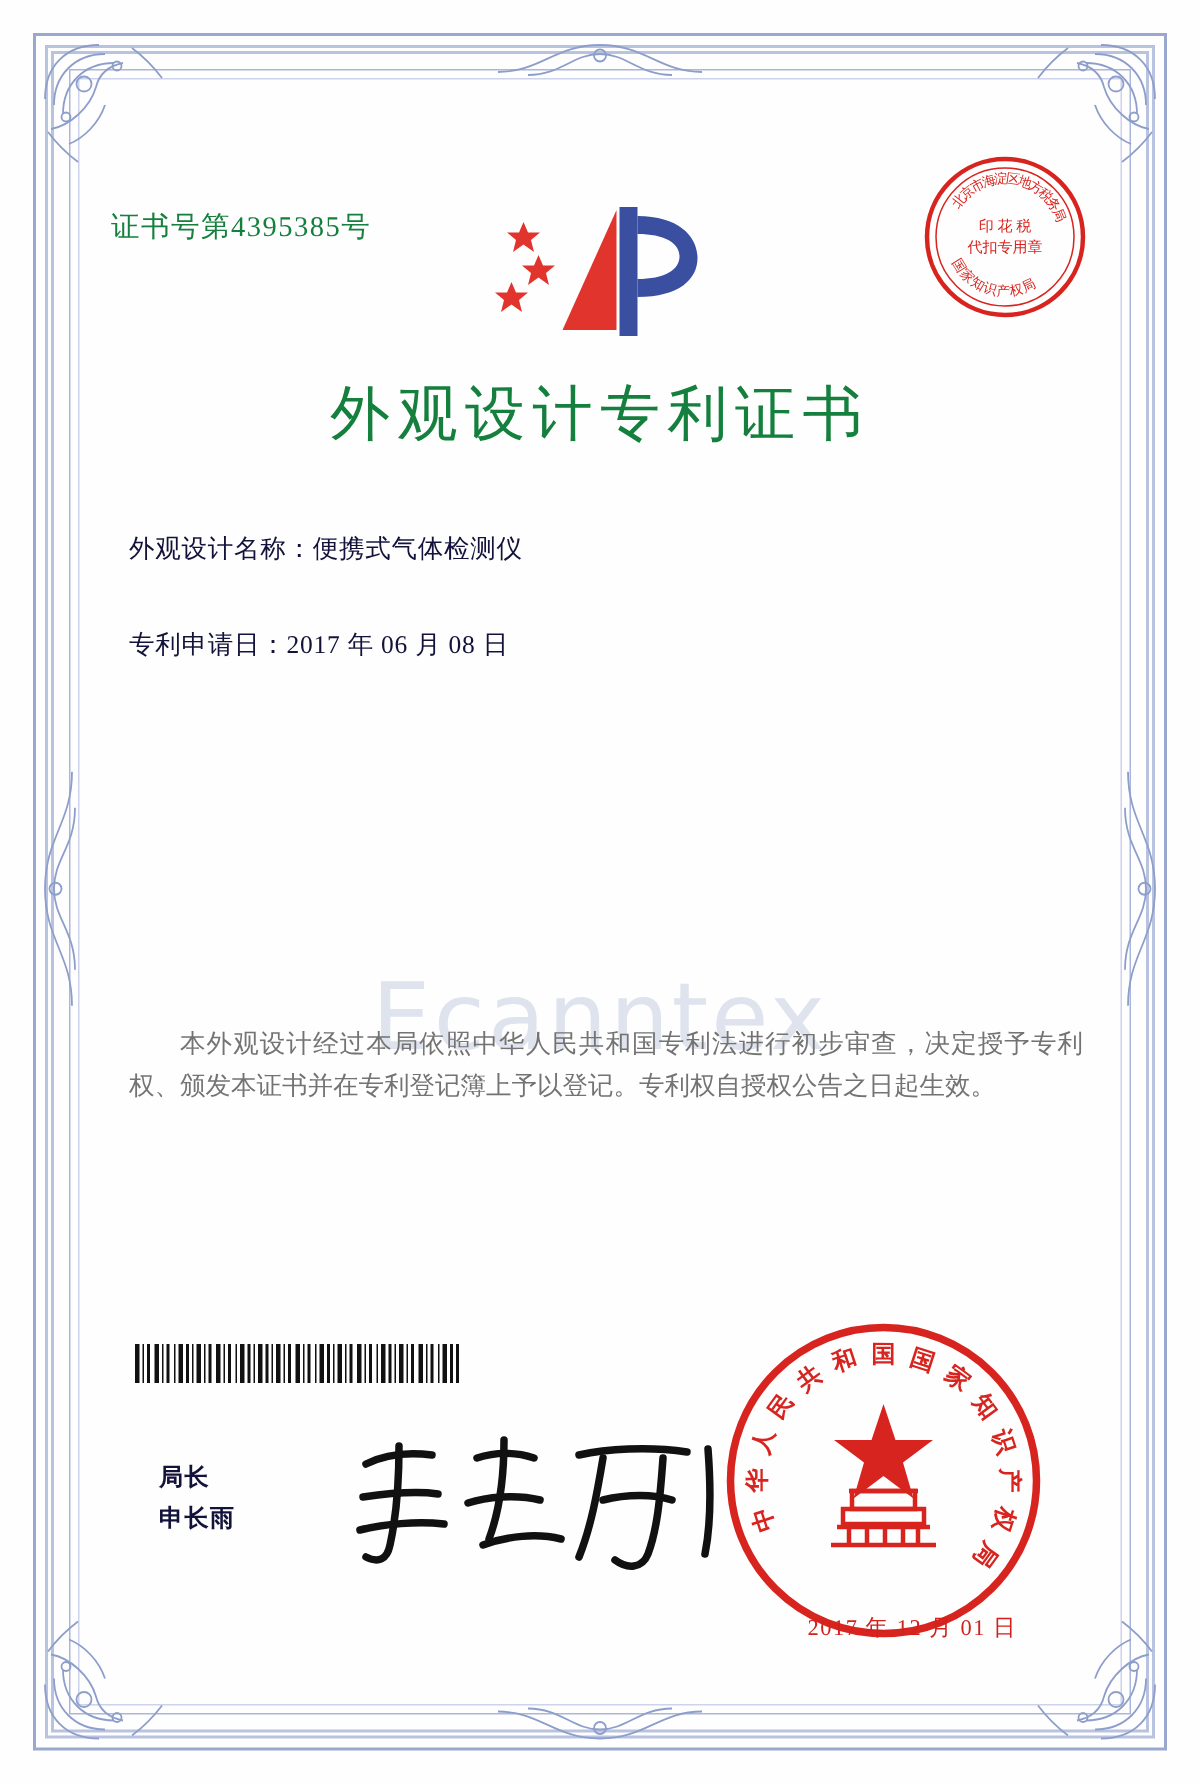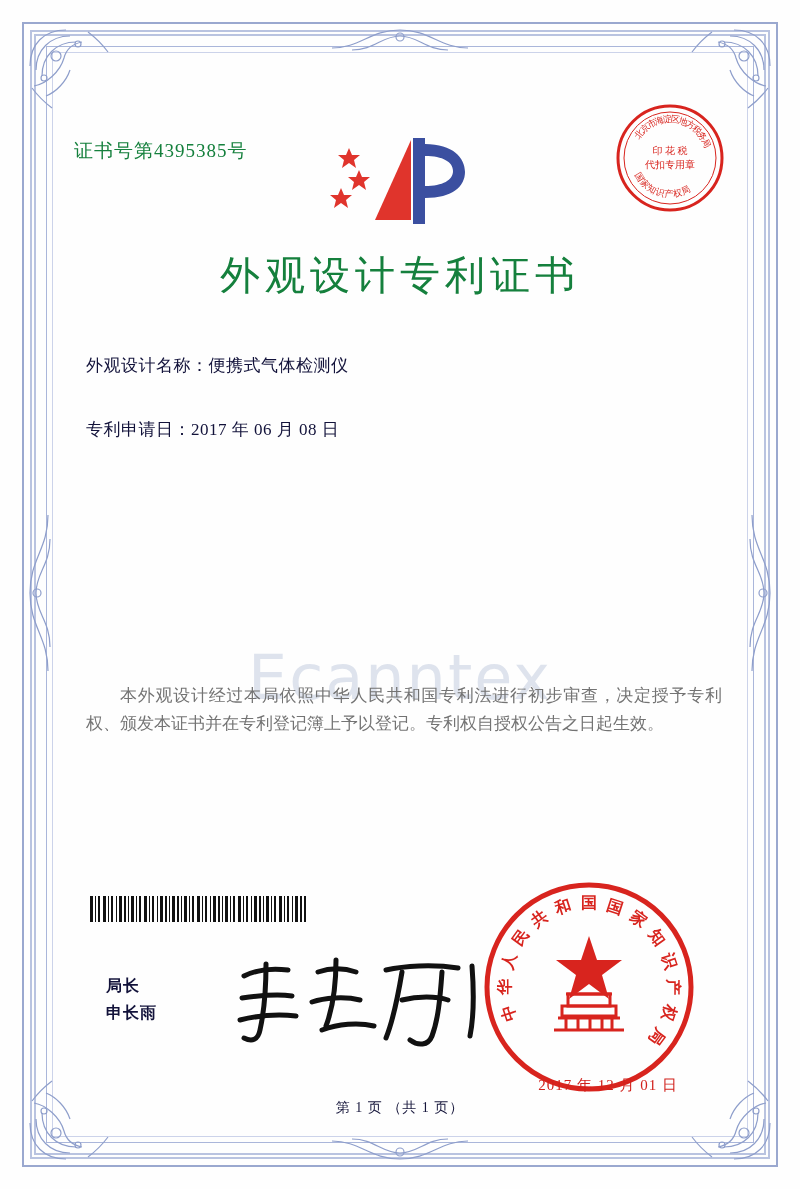--- a/index.html
+++ b/index.html
@@ -513,16 +513,15 @@
           <text x="109" y="30" text-anchor="middle" transform="rotate(72 109 109)">识</text>
           <text x="109" y="30" text-anchor="middle" transform="rotate(90 109 109)">产</text>
           <text x="109" y="30" text-anchor="middle" transform="rotate(108 109 109)">权</text>
           <text x="109" y="30" text-anchor="middle" transform="rotate(126 109 109)">局</text>
         </g>
       </svg>
     </div>
 
     <div class="seal-date">2017 年 12 月 01 日</div>
 
-    <div class="page-no">第 1 页 （共 1 页）</div>
 
   </div>
 </div>
 
 </body></html>

